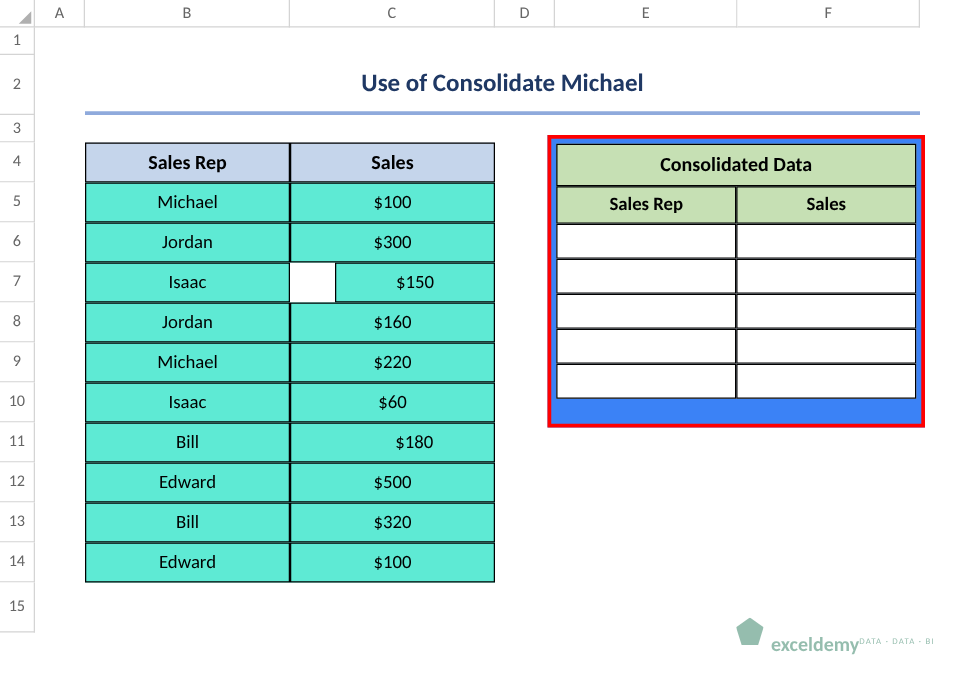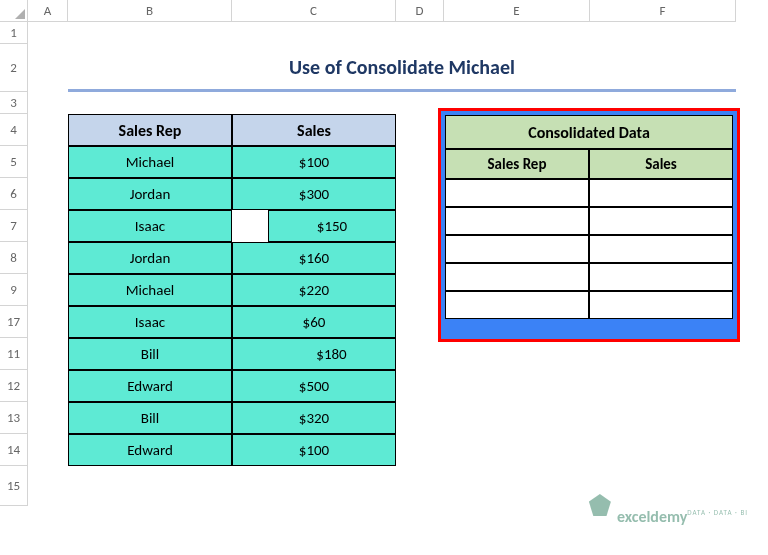--- a/index.html
+++ b/index.html
@@ -142,21 +142,21 @@
 
   <div class="row-header" style="grid-column:1;grid-row:2;">1</div>
   <div class="row-header" style="grid-column:1;grid-row:3;">2</div>
   <div class="row-header" style="grid-column:1;grid-row:4;">3</div>
   <div class="row-header" style="grid-column:1;grid-row:5;">4</div>
   <div class="row-header" style="grid-column:1;grid-row:6;">5</div>
   <div class="row-header" style="grid-column:1;grid-row:7;">6</div>
   <div class="row-header" style="grid-column:1;grid-row:8;">7</div>
   <div class="row-header" style="grid-column:1;grid-row:9;">8</div>
   <div class="row-header" style="grid-column:1;grid-row:10;">9</div>
-  <div class="row-header" style="grid-column:1;grid-row:11;">17</div>
+  <div class="row-header" style="grid-column:1;grid-row:11;">10</div>
   <div class="row-header" style="grid-column:1;grid-row:12;">11</div>
   <div class="row-header" style="grid-column:1;grid-row:13;">12</div>
   <div class="row-header" style="grid-column:1;grid-row:14;">13</div>
   <div class="row-header" style="grid-column:1;grid-row:15;">14</div>
   <div class="row-header" style="grid-column:1;grid-row:16;">15</div>
 
   <div class="title">Use of Consolidate Michael</div>
 
   <div class="data-hdr" style="grid-column:3;grid-row:5;">Sales Rep</div>
   <div class="data-hdr" style="grid-column:4;grid-row:5;">Sales</div>

